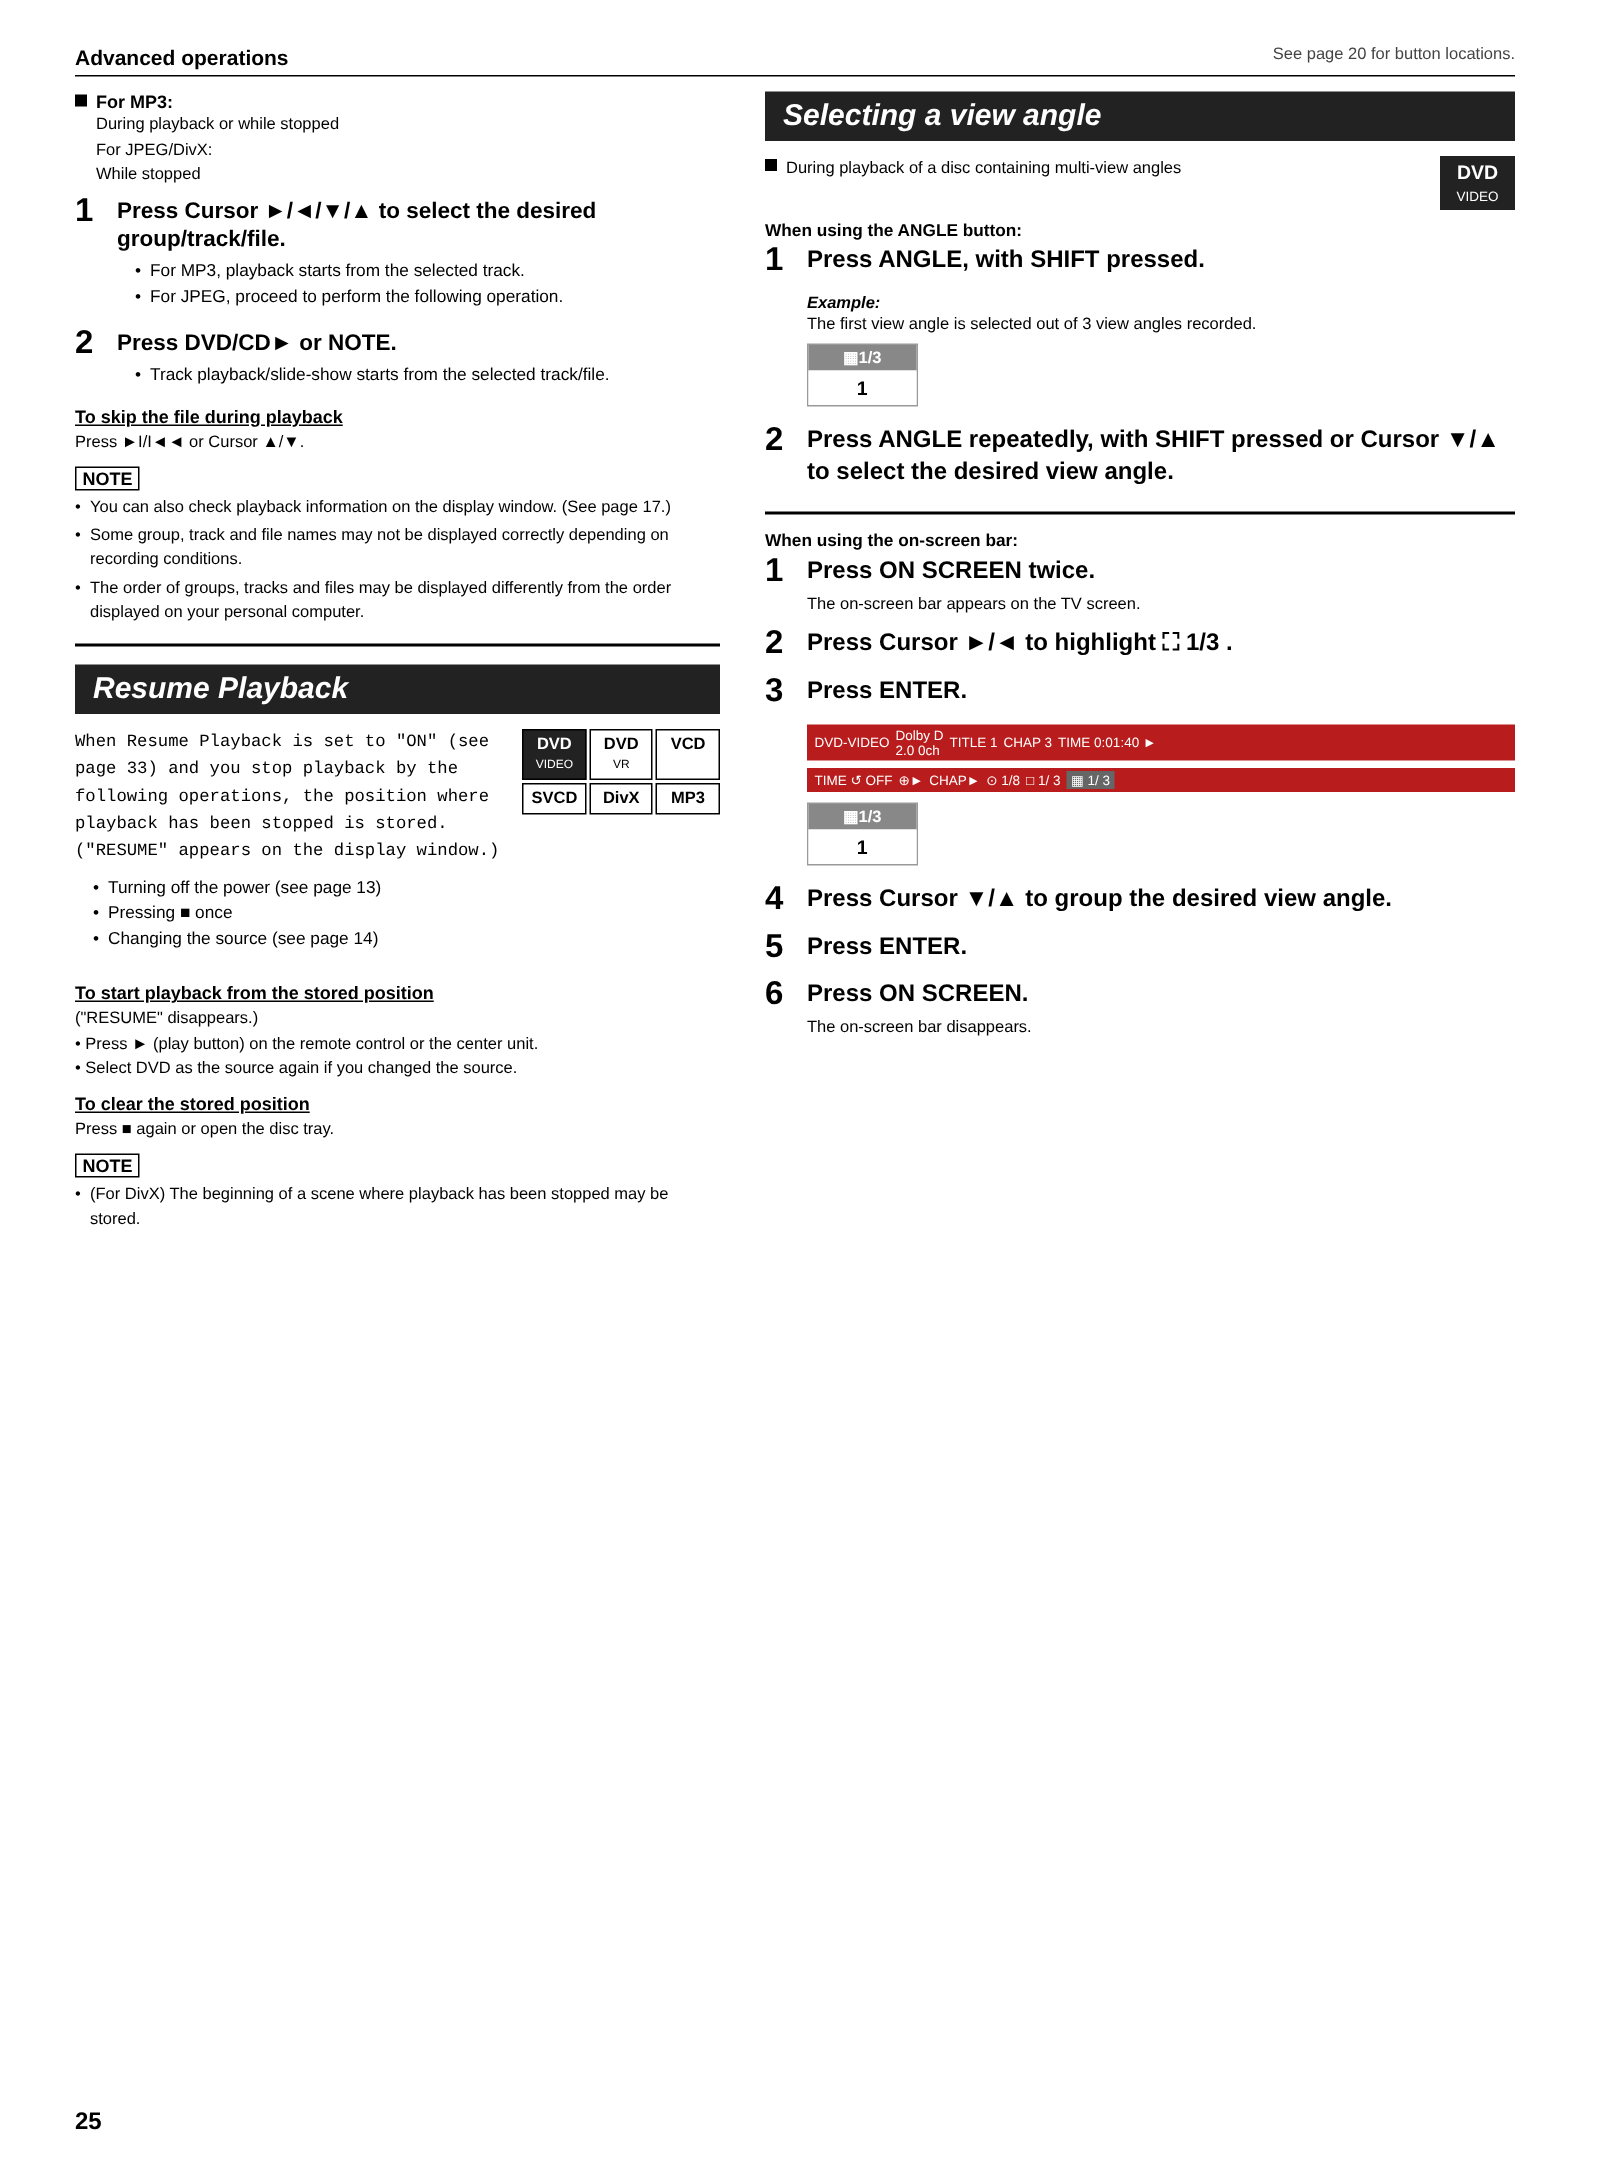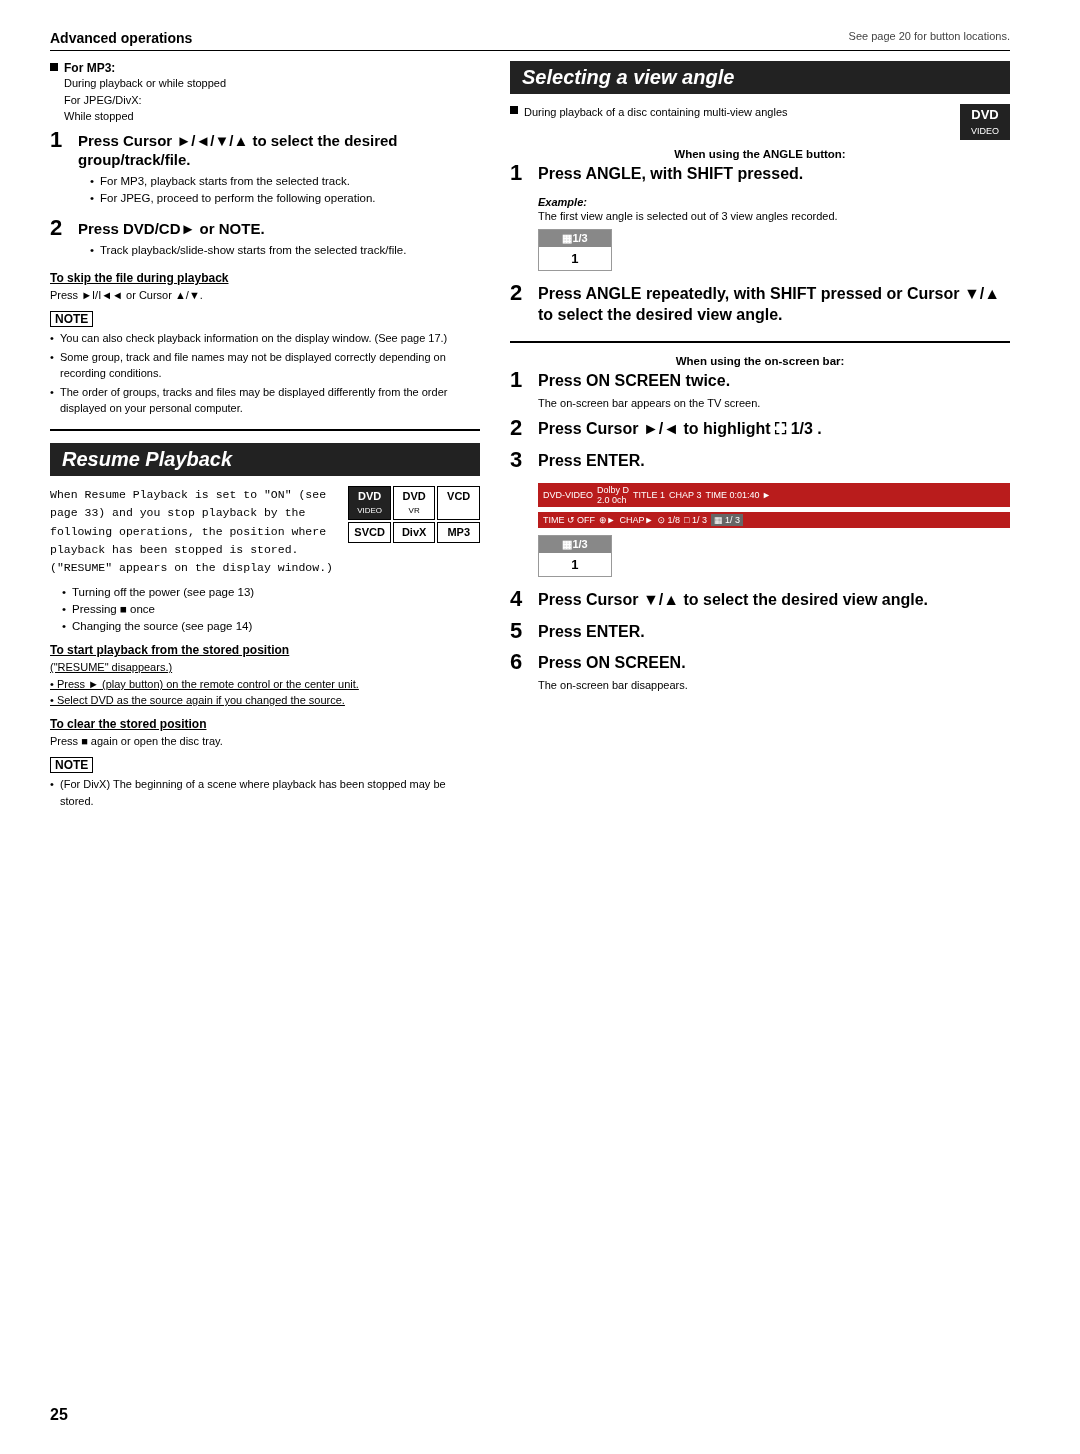--- a/index.html
+++ b/index.html
@@ -189,21 +189,20 @@
       border: none;
       border-top: 2px solid #000;
       margin: 12px 0;
     }
     
     .when-using {
       font-size: 11.5px;
       font-weight: bold;
       margin-bottom: 4px;
       margin-top: 6px;
-      text-align: center;
     }
     
     .page-num {
       position: absolute;
       bottom: 30px;
       left: 50px;
       font-size: 16px;
       font-weight: bold;
     }
     
@@ -320,21 +319,21 @@
           When Resume Playback is set to "ON" (see page 33) and you stop playback by the following operations, the position where playback has been stopped is stored. ("RESUME" appears on the display window.)
         </div>
       </div>
 
       <ul class="bullet-list">
         <li class="small-text">Turning off the power (see page 13)</li>
         <li class="small-text">Pressing ■ once</li>
         <li class="small-text">Changing the source (see page 14)</li>
       </ul>
 
-      <div style="margin-top:8px;text-decoration:underline;">
+      <div style="margin-top:20px;">
         <div class="skip-heading">To start playback from the stored position</div>
         <div class="small-text">("RESUME" disappears.)</div>
         <div class="small-text">• Press ► (play button) on the remote control or the center unit.</div>
         <div class="small-text">• Select DVD as the source again if you changed the source.</div>
       </div>
 
       <div style="margin-top:8px;">
         <div class="skip-heading">To clear the stored position</div>
         <div class="small-text">Press ■ again or open the disc tray.</div>
       </div>
@@ -433,21 +432,21 @@
         
         <div class="angle-indicator" style="margin-top:2px;">
           <div class="angle-top">▦1/3</div>
           <div class="angle-num">1</div>
         </div>
       </div>
 
       <div class="step">
         <span class="step-num">4</span>
         <div class="step-content">
-          <div class="step-title step-title-large">Press Cursor ▼/▲ to select the desired view angle.</div>
+          <div class="step-title step-title-large">Press Cursor ▼/▲ to group the desired view angle.</div>
         </div>
       </div>
 
       <div class="step">
         <span class="step-num">5</span>
         <div class="step-content">
           <div class="step-title step-title-large">Press ENTER.</div>
         </div>
       </div>
 

